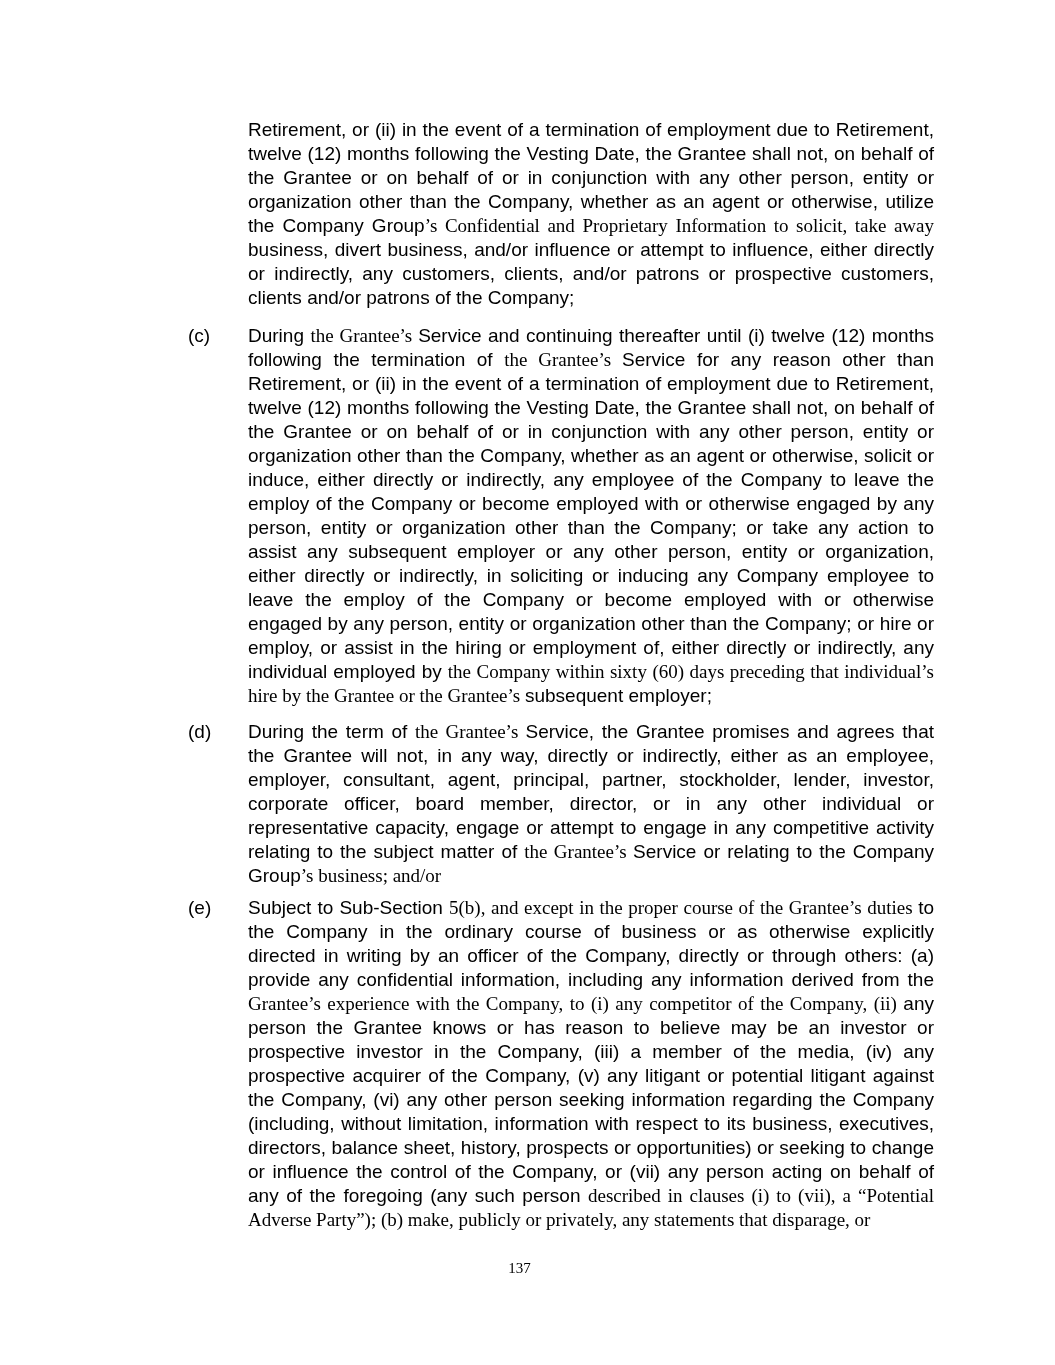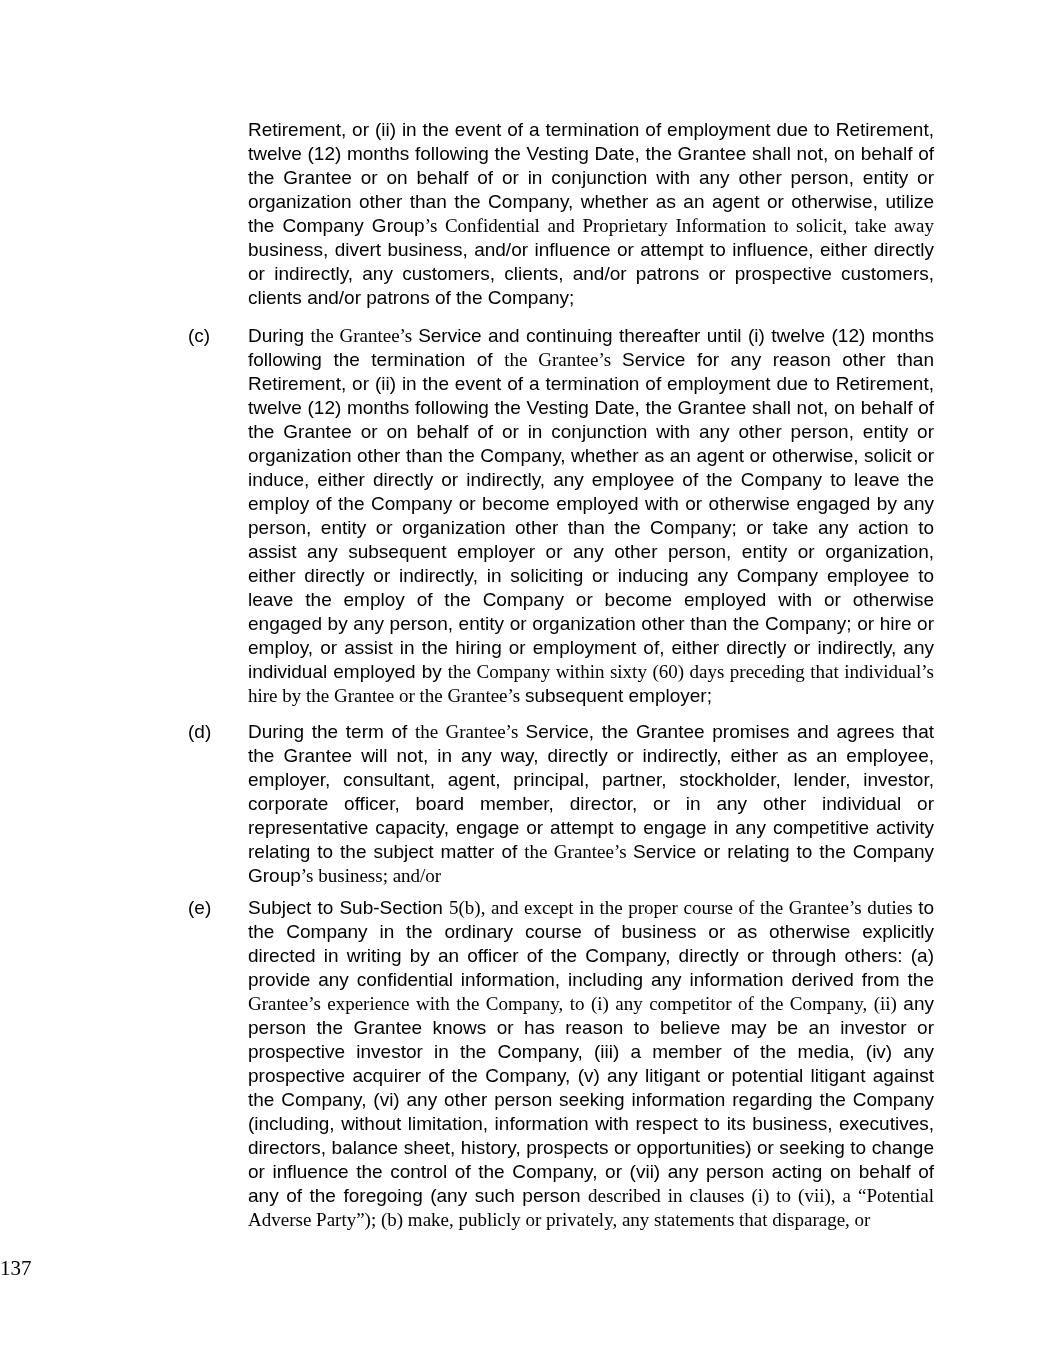--- a/index.html
+++ b/index.html
@@ -34,23 +34,23 @@
     text-align: left;
   }
   .serif {
     font-family: "Liberation Serif", serif;
   }
   .footer {
     position: absolute;
     top: 1256px;
     left: 0;
     right: 16px;
-    text-align: left;
+    text-align: center;
     font-family: "Liberation Serif", serif;
-    font-size: 21px;
+    font-size: 15px;
     line-height: 24px;
   }
   #p-cont { top: 0; }
   #p-c { top: 206px; }
   #p-d { top: 602px; }
   #p-e { top: 778px; }
 </style>
 </head>
 <body>
 

